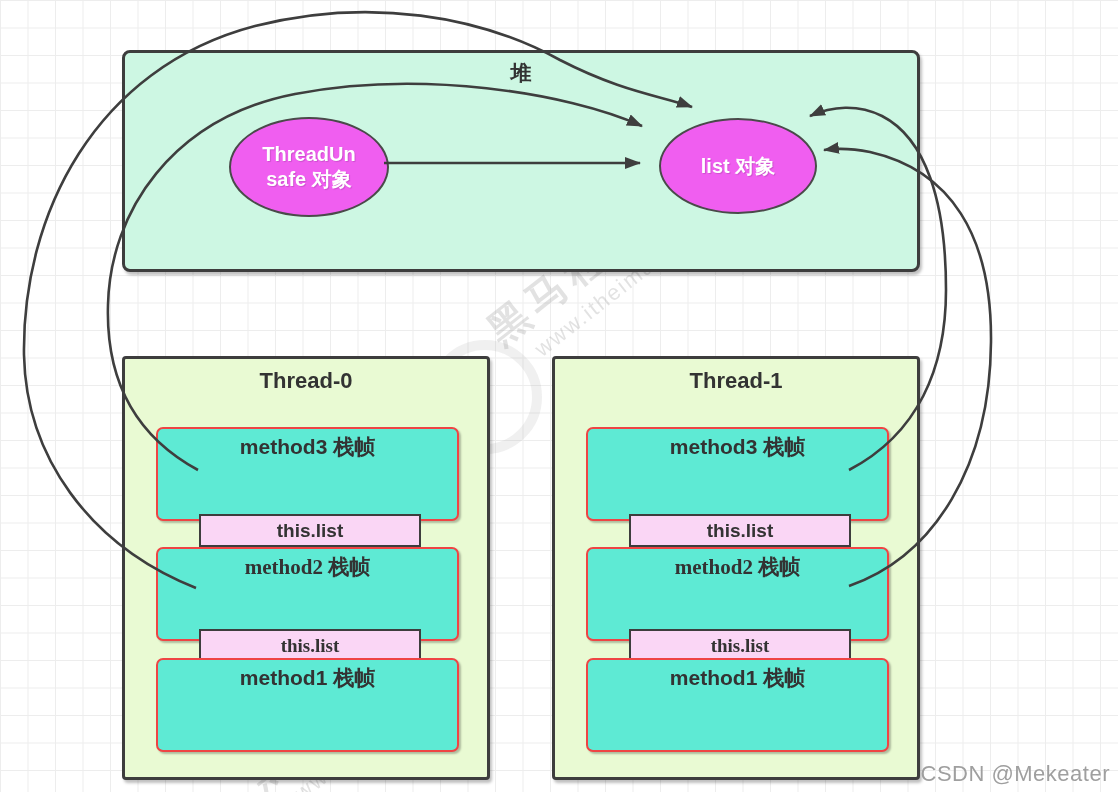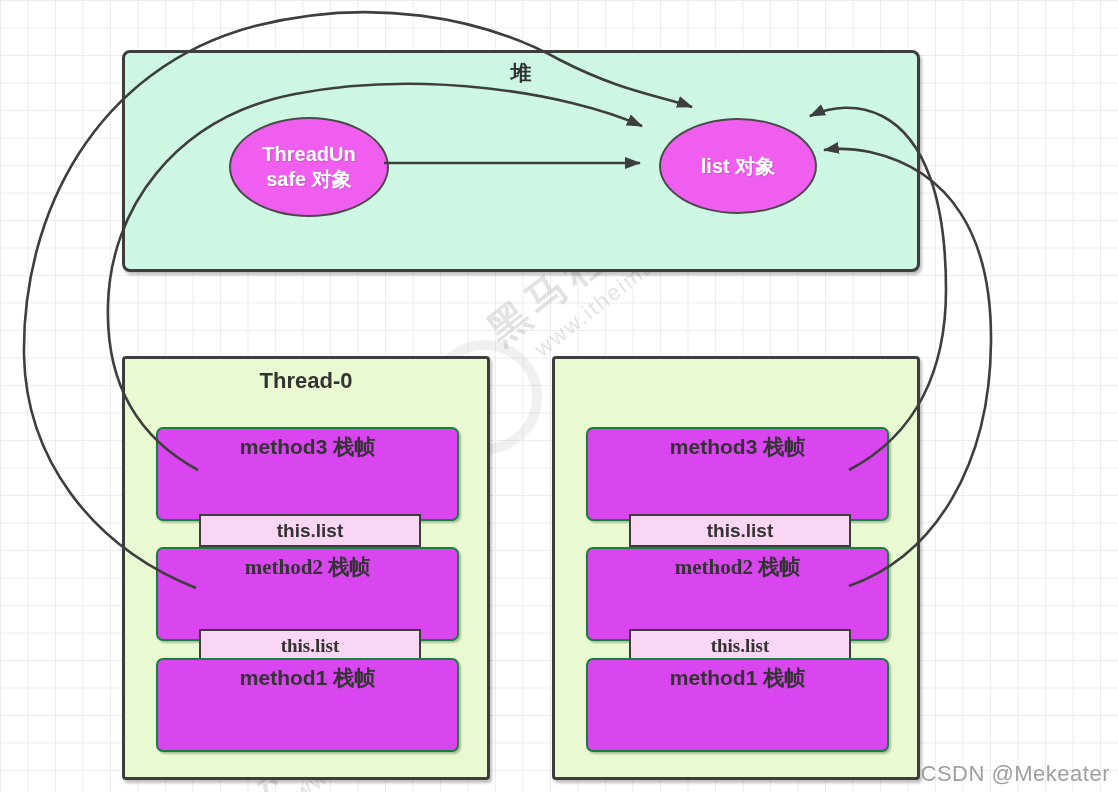--- a/index.html
+++ b/index.html
@@ -38,21 +38,21 @@
     box-shadow:2px 3px 3px rgba(0,0,0,0.25);
   }
   .thread-0{left:122px;}
   .thread-1{left:552px;}
   .thread-title{
     position:absolute;left:0;right:0;top:9px;text-align:center;
     font-size:22px;font-weight:bold;color:#333;
   }
   .frame{
     position:absolute;left:31px;width:299px;height:90px;
-    background:#d946ef;border:2px solid #15803d;border-radius:7px;
+    background:#5eead4;border:2px solid #ef4444;border-radius:7px;
     box-shadow:2px 2px 2px rgba(0,0,0,0.25);
   }
   .frame-3{top:68px;}
   .frame-2{top:188px;font-family:Liberation Serif, serif;}
   .frame-1{top:299px;}
   .frame-label{
     position:absolute;left:0;right:0;top:4px;text-align:center;
     font-size:21px;font-weight:bold;color:#333;
   }
   .varbox{
@@ -124,20 +124,21 @@
     <div class="frame frame-2">
       <div class="frame-label">method2 栈帧</div>
       <div class="varbox">this.list</div>
     </div>
     <div class="frame frame-1">
       <div class="frame-label">method1 栈帧</div>
     </div>
   </div>
 
   <div class="thread thread-1">
+    <div class="thread-title">Thread-1</div>
     <div class="frame frame-3">
       <div class="frame-label">method3 栈帧</div>
       <div class="varbox">this.list</div>
     </div>
     <div class="frame frame-2">
       <div class="frame-label">method2 栈帧</div>
       <div class="varbox">this.list</div>
     </div>
     <div class="frame frame-1">
       <div class="frame-label">method1 栈帧</div>

